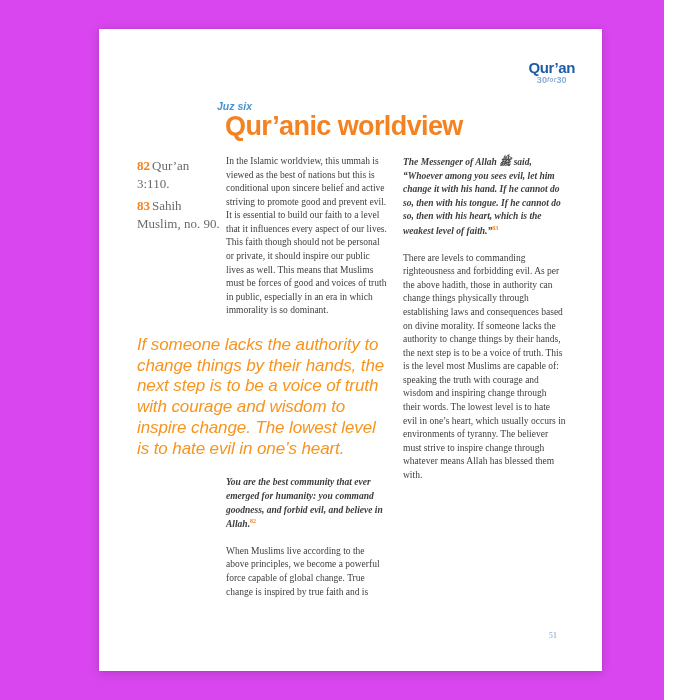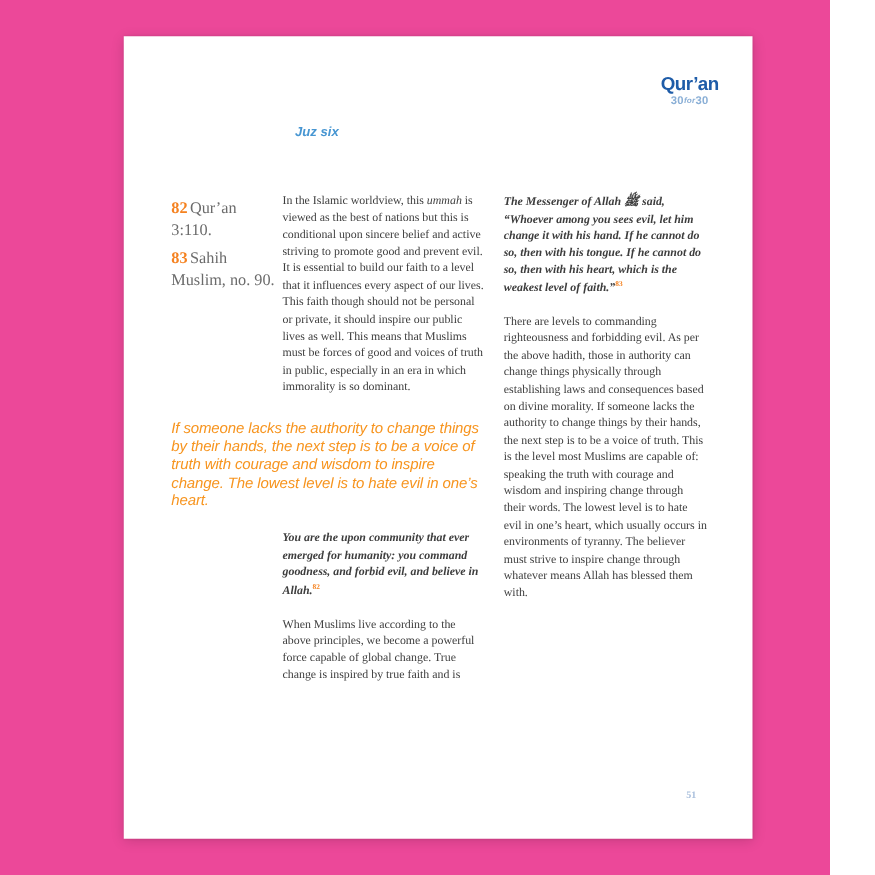--- a/index.html
+++ b/index.html
@@ -1,66 +1,66 @@
 <!DOCTYPE html>
 <html><head>
 <meta charset="utf-8">
 <style>
   * { margin: 0; padding: 0; box-sizing: border-box; }
   html, body { width: 700px; height: 700px; background: #ffffff; }
   .canvas {
     position: relative; width: 664px; height: 700px;
-    background: #ec4899; overflow: hidden;
+    background: #d946ef; overflow: hidden;
     font-family: "Liberation Serif", serif;
   }
   .page {
     position: absolute; left: 99px; top: 29px; width: 503px; height: 642px;
     background: #ffffff;
     box-shadow: 0 2px 10px rgba(0,0,0,0.16), 0 0 2px rgba(0,0,0,0.10);
   }
   
   .logo { position: absolute; top: 31px; right: 27px; text-align: center; line-height: 1; }
   .logo-top {
     font-family: "Liberation Sans", sans-serif; font-weight: bold;
     font-size: 15px; color: #1E5CA8; letter-spacing: -0.4px;
   }
   .logo-bottom {
     font-family: "Liberation Sans", sans-serif; font-weight: bold;
     font-size: 9px; color: #8AAFD6; margin-top: 1px; letter-spacing: 0.2px;
   }
   .logo-for { font-size: 6.5px; font-style: italic; vertical-align: 1px; }
   
   .kicker {
-    position: absolute; left: 137px; top: 71px;
+    position: absolute; left: 118px; top: 71px;
     font-family: "Liberation Sans", sans-serif; font-style: italic; font-weight: bold;
     font-size: 10.5px; color: #4796D2; text-align: right;
   }
   .title {
     position: absolute; left: 126px; top: 82px;
     font-family: "Liberation Sans", sans-serif; font-weight: bold;
     font-size: 27px; color: #F58220; letter-spacing: -0.6px;
   }
   
   .footnotes { position: absolute; left: 38px; top: 128px; width: 86px; }
   .footnote { font-size: 13px; color: #6b6b6b; line-height: 1.35; margin-bottom: 5px; }
   .fn-num { color: #F58220; font-weight: bold; margin-right: 2px; }
   
   .columns { position: absolute; left: 127px; top: 126px; width: 340px; display: flex; gap: 14px; }
   .col { width: 163px; }
   .body {
     font-size: 9.5px; line-height: 1.43; color: #3d3d3d;
     margin-bottom: 13px; text-align: left;
   }
   .quote { font-weight: bold; font-style: italic; }
-  .seg-it { font-style: italic; }
+  .seg-it { }
   .seg-sup { color: #F58220; font-size: 0.62em; vertical-align: super; font-style: normal; letter-spacing: 0; }
   .seg-saw { font-size: 1.05em; }
   .pullquote {
     font-family: "Liberation Sans", sans-serif; font-style: italic;
-    font-size: 12px; line-height: 1.22; color: #F7941E;
+    font-size: 17px; line-height: 1.22; color: #F7941E;
     width: 252px; margin-left: -89px; margin-top: 17px; margin-bottom: 17px;
     letter-spacing: -0.1px;
   }
   
   .page-number {
     position: absolute; left: 450px; top: 602px;
     font-family: Liberation Serif, serif;
     font-size: 8px; color: #A9BFDC; font-weight: bold;
   }
 </style>
@@ -69,35 +69,36 @@
 
 <div class="canvas">
   <div class="page">
 
     <div class="logo">
       <div class="logo-top">Qur’an</div>
       <div class="logo-bottom"><span>30</span><span class="logo-for">for</span><span>30</span></div>
     </div>
 
     <div class="kicker">Juz six</div>
+    <h1 class="title">Qur’anic worldview</h1>
 
     <div class="footnotes">
       <div class="footnote">
         <span class="fn-num">82</span><span class="fn-text">Qur’an 3:110.</span>
       </div>
       <div class="footnote">
         <span class="fn-num">83</span><span class="fn-text">Sahih Muslim, no. 90.</span>
       </div>
     </div>
 
     <div class="columns">
       <div class="col">
         <p class="body"><span>In the Islamic worldview, this </span><span class="seg-it">ummah</span><span> is viewed as the best of nations but this is conditional upon sincere belief and active striving to promote good and prevent evil. It is essential to build our faith to a level that it influences every aspect of our lives. This faith though should not be personal or private, it should inspire our public lives as well. This means that Muslims must be forces of good and voices of truth in public, especially in an era in which immorality is so dominant.</span></p>
         <div class="pullquote">If someone lacks the authority to change things by their hands, the next step is to be a voice of truth with courage and wisdom to inspire change. The lowest level is to hate evil in one’s heart.</div>
-        <p class="body quote"><span>You are the upon community that ever emerged for humanity: you command goodness, and forbid evil, and believe in Allah.</span><span class="seg-sup">82</span></p>
+        <p class="body quote"><span>You are the best community that ever emerged for humanity: you command goodness, and forbid evil, and believe in Allah.</span><span class="seg-sup">82</span></p>
         <p class="body"><span>When Muslims live according to the above principles, we become a powerful force capable of global change. True change is inspired by true faith and is</span></p>
       </div>
       <div class="col">
         <p class="body quote"><span>The Messenger of Allah </span><span class="seg-saw">ﷺ</span><span> said, “Whoever among you sees evil, let him change it with his hand. If he cannot do so, then with his tongue. If he cannot do so, then with his heart, which is the weakest level of faith.”</span><span class="seg-sup">83</span></p>
         <p class="body"><span>There are levels to commanding righteousness and forbidding evil. As per the above hadith, those in authority can change things physically through establishing laws and consequences based on divine morality. If someone lacks the authority to change things by their hands, the next step is to be a voice of truth. This is the level most Muslims are capable of: speaking the truth with courage and wisdom and inspiring change through their words. The lowest level is to hate evil in one’s heart, which usually occurs in environments of tyranny. The believer must strive to inspire change through whatever means Allah has blessed them with.</span></p>
       </div>
     </div>
 
     <div class="page-number">51</div>
 

